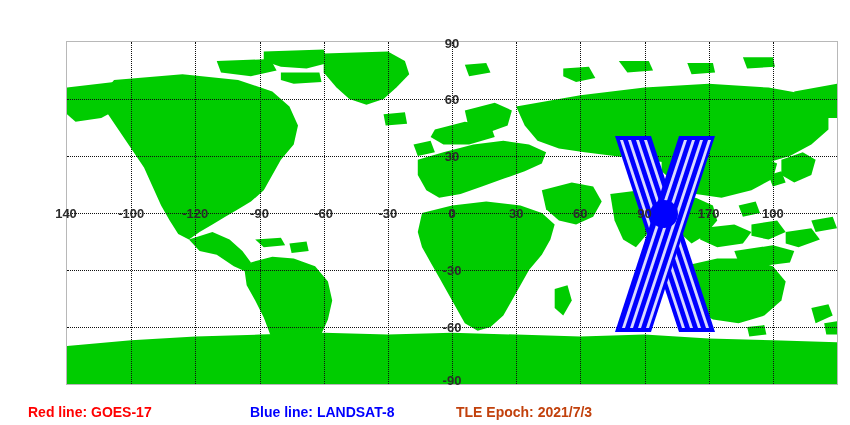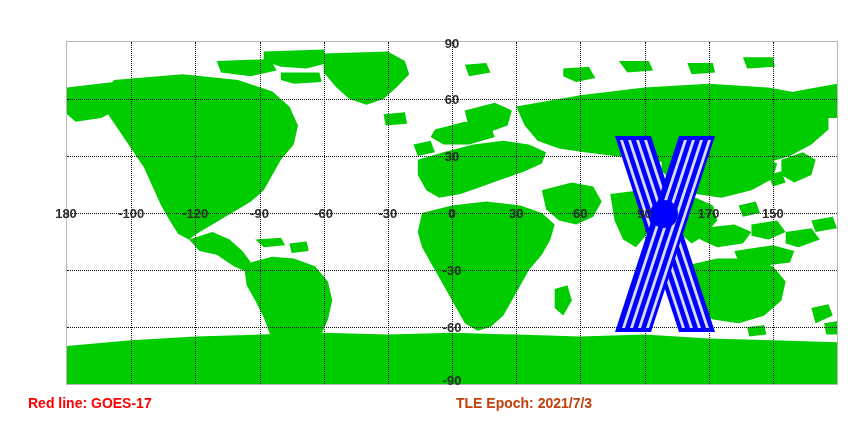--- a/index.html
+++ b/index.html
@@ -89,21 +89,21 @@
   
   #legend {
     position: absolute;
     left: 0;
     top: 392px;
     width: 850px;
     height: 33px;
   }
   .legend-entry {
     position: absolute;
-    top: 3px;
+    top: 12px;
     font-family: "Liberation Sans", sans-serif;
     font-size: 14px;
     font-weight: bold;
     white-space: nowrap;
   }
   #legend-red   { left: 28px;  color: #ff0000; }
   #legend-blue  { left: 250px; color: #0000ff; }
   #legend-epoch { left: 456px; color: #c2410c; }
 </style>
 </head>
@@ -257,26 +257,27 @@
     <div class="lat-label" style="left:385px; top:228px;">-30</div>
     <div class="lat-label" style="left:385px; top:285px;">-60</div>
     <div class="lat-label" style="left:385px; top:338px;">-90</div>
 
     <div class="lon-label" style="left:320.8px; top:171px;">-30</div>
     <div class="lon-label" style="left:385px;   top:171px;">0</div>
     <div class="lon-label" style="left:449.2px; top:171px;">30</div>
     <div class="lon-label" style="left:513.3px; top:171px;">60</div>
     <div class="lon-label" style="left:577.5px; top:171px;">90</div>
     <div class="lon-label" style="left:641.7px; top:171px;">170</div>
-    <div class="lon-label" style="left:705.8px; top:171px;">150</div>
-    <div class="lon-label" style="left:-1px;    top:171px;">180</div>
+    <div class="lon-label" style="left:705.8px; top:171px;">100</div>
+    <div class="lon-label" style="left:-1px;    top:171px;">140</div>
     <div class="lon-label" style="left:64.2px;  top:171px;">-100</div>
     <div class="lon-label" style="left:128.3px; top:171px;text-align:right;">-120</div>
     <div class="lon-label" style="left:192.5px; top:171px;">-90</div>
     <div class="lon-label" style="left:256.7px; top:171px;">-60</div>
 
   </div>
 </div>
 
 <div id="legend">
   <span id="legend-red" class="legend-entry">Red line: GOES-17</span>
+  <span id="legend-blue" class="legend-entry">Blue line: LANDSAT-8</span>
   <span id="legend-epoch" class="legend-entry">TLE Epoch: 2021/7/3</span>
 </div>
 
 </body></html>

